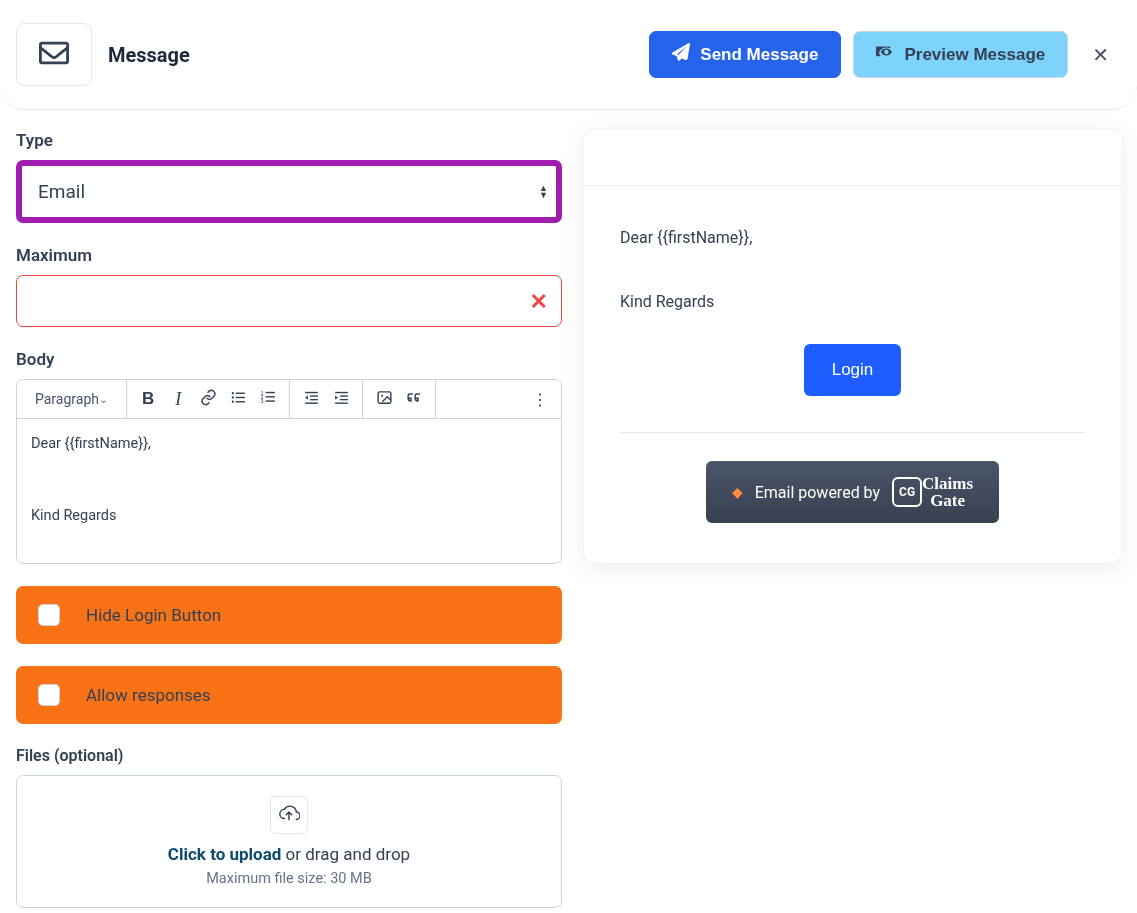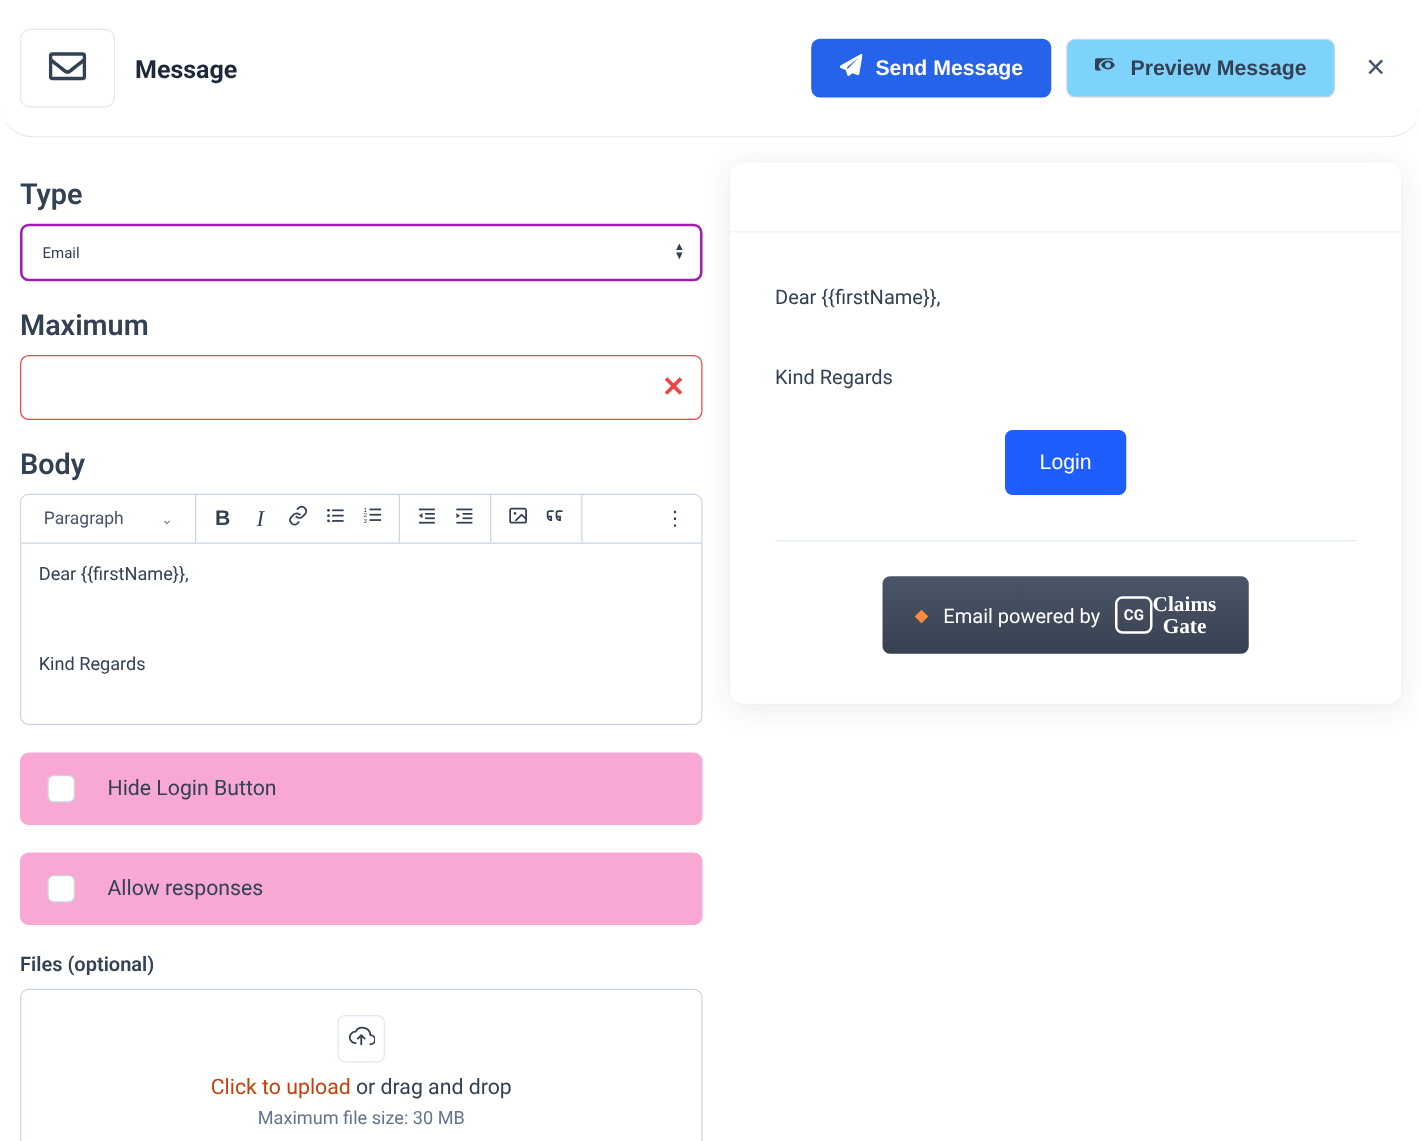--- a/index.html
+++ b/index.html
@@ -39,26 +39,26 @@
   .btn-secondary { background: #7dd3fc; color: #334155; border: 1px solid #cbd5e1; }
   .btn svg { width: 18px; height: 18px; fill: currentColor; }
   .close-btn { background: transparent; border: none; cursor: pointer; font-size: 20px; color: #475569; padding: 6px 12px; }
 
   
   .main { display: flex; padding: 16px; gap: 22px; align-items: flex-start; }
   .left { width: 546px; flex-shrink: 0; }
   .right { flex: 1; }
 
   
-  .label { font-size: 23px; font-weight: 600; color: #334155; margin-bottom: 10px; display: block; margin-top: 16px;}
+  .label { font-size: 17px; font-weight: 600; color: #334155; margin-bottom: 10px; display: block; margin-top: 4px;}
   .select-wrap { position: relative; }
   .select {
     width: 100%; padding: 14px 16px;
-    border: 2px solid #a21caf; border-radius: 7px;
-    font-size: 12px; color: #334155; background: #fff;
+    border: 6px solid #a21caf; border-radius: 7px;
+    font-size: 19px; color: #334155; background: #fff;
     appearance: none;
   }
   .select-arrows {
     position: absolute; right: 14px; top: 50%; transform: translateY(-50%);
     pointer-events: none; font-size: 12px; line-height: 7px; color: #334155;
   }
   .select-arrows:before { content:"▲"; display:block; font-size:9px;}
   .select-arrows:after { content:"▼"; display:block; font-size:9px;}
 
   .group { margin-bottom: 22px; }
@@ -75,55 +75,55 @@
 
   
   .editor { border: 1px solid #cbd5e1; border-radius: 7px; overflow: hidden; }
   .toolbar {
     display: flex; align-items: stretch; background:#fff;
     border-bottom: 1px solid #cbd5e1;
   }
   .toolbar-group { display:flex; align-items:center; border-right:1px solid #cbd5e1; padding: 0 6px; }
   .toolbar-group.last { border-right:none; margin-left:auto;}
   .para-select {
-    display:flex; align-items:center; gap:30px; padding: 10px 12px;
+    display:flex; align-items:center; padding: 10px 12px;
     font-size: 14px; color:#475569; cursor:pointer;
   }
   .para-chev { font-size: 11px; color:#64748b; }
   .t-btn {
     background:transparent; border:none; width:30px; height:38px;
     display:flex; align-items:center; justify-content:center;
     cursor:pointer; color:#334155;
     font-size: 16px;
   }
   .t-btn svg{ width:17px; height:17px; fill:#334155; }
   .editor-body { padding: 14px 14px 30px; min-height:144px; font-size:14.5px; color:#334155; line-height:1.5;}
   .editor-body p{ margin-bottom: 14px; }
 
   
   .chk-row {
-    background:#f9a8d4; border-radius:7px; padding:18px 22px;
+    background:#f97316; border-radius:7px; padding:18px 22px;
     display:flex; align-items:center; gap:26px; margin-bottom:22px;
   }
   .chk-box { width:22px; height:22px; border:1.5px solid #cbd5e1; border-radius:5px; background:#fff; cursor:pointer;}
   .chk-label { font-size:17px; color:#334155;}
 
   
   .files-label { font-size:16px; font-weight:600; color:#334155; margin-bottom:10px; display:block;}
   .dropzone{
     border:1px solid #cbd5e1; border-radius:7px; padding:20px;
     text-align:center;
   }
   .dz-icon-wrap{
     width:38px; height:38px; border:1px solid #e2e8f0; border-radius:6px;
     display:flex; align-items:center; justify-content:center; margin:0 auto 10px;
   }
   .dz-icon-wrap svg{ width:22px; height:22px; stroke:#334155; fill:none; stroke-width:1.6;}
   .dz-text{ font-size:17px; color:#334155;}
-  .dz-link{ color:#c2410c; font-weight:400; cursor:pointer;}
+  .dz-link{ color:#0c4a6e; font-weight:700; cursor:pointer;}
   .dz-sub{ font-size:14.5px; color:#64748b; margin-top:6px;}
 
   
   .preview{
     background:#fff; border-radius:10px;
     box-shadow: 0 4px 24px rgba(30,41,59,.09), 0 0 0 1px rgba(30,41,59,.02);
     padding: 0;
     margin-top: 4px;
   }
   .preview-spacer{ height: 56px; border-bottom:1px solid #eef1f5;}

